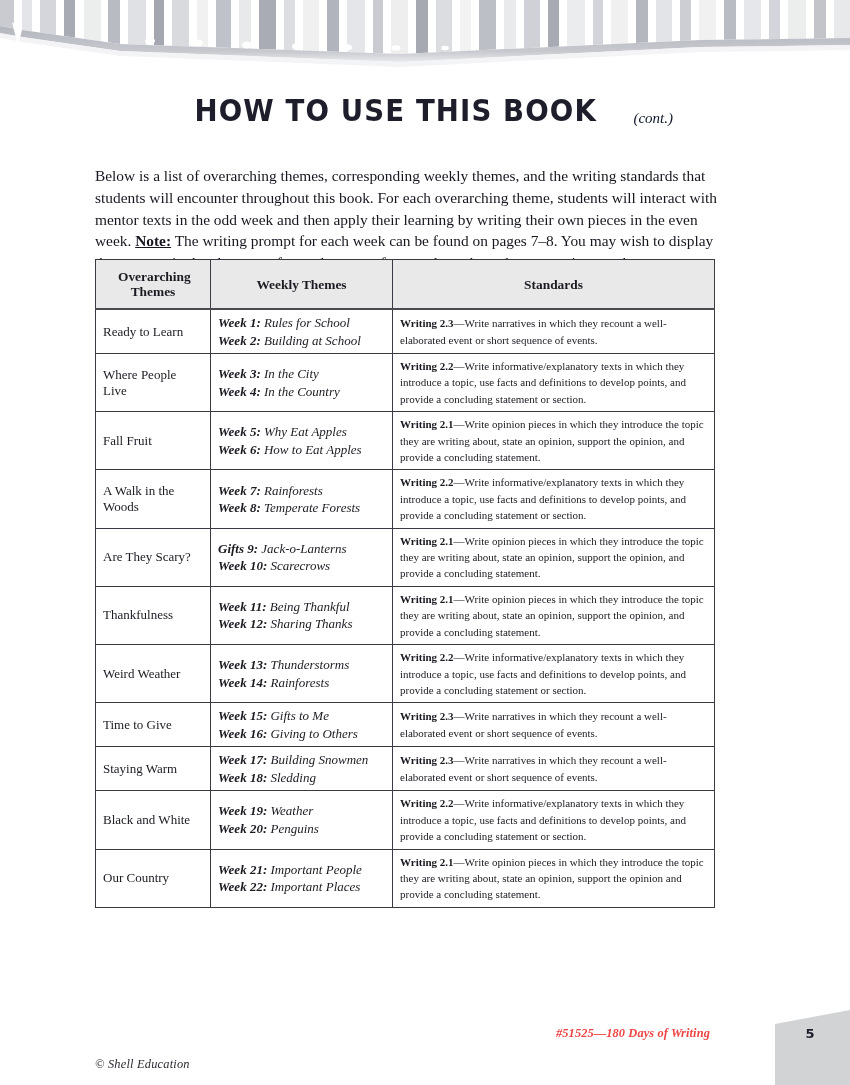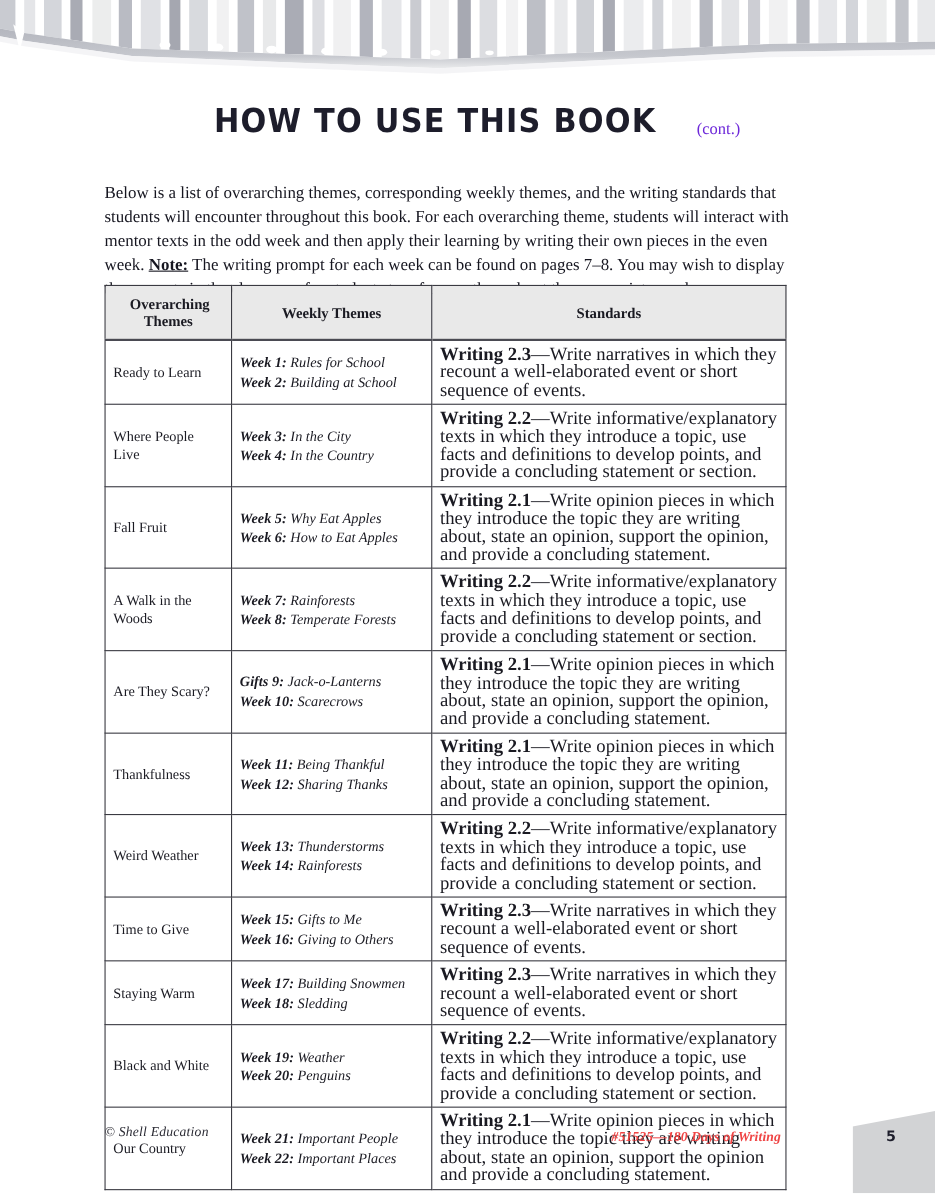--- a/index.html
+++ b/index.html
@@ -40,22 +40,23 @@
     font-size: 30px;
     letter-spacing: 1.2px;
     color: #1d1d2b;
     transform: scaleX(0.92);
     transform-origin: center bottom;
     vertical-align: baseline;
   }
   #title-cont {
     display: inline-block;
     font-family: "Liberation Serif", serif;
+    font-style: italic;
     font-size: 15px;
-    color: #6d28d9;
+    color: #0f172a;
     margin-left: 19px;
     vertical-align: baseline;
     position: relative;
     top: 2px;
   }
 
   
   #intro {
     position: absolute;
     left: 95px;
@@ -103,32 +104,32 @@
     padding-left: 9px;
   }
   td.weekly {
     font-size: 13px;
     line-height: 17.5px;
     padding-left: 16px;
     font-style: italic;
   }
   td.weekly .wk { font-weight: bold; }
   td.standard {
-    font-size: 17px;
+    font-size: 11px;
     line-height: 16.4px;
     padding-left: 8px;
     padding-right: 6px;
   }
   td.standard .code { font-weight: bold; }
 
   
   #footer-left {
     position: absolute;
     left: 95px;
-    top: 1022px;
+    top: 1057px;
     font-family: "Liberation Serif", serif;
     font-style: italic;
     font-size: 12.4px;
     color: #2a2a33;
     letter-spacing: 0.2px;
   }
   #footer-right {
     position: absolute;
     left: 556px;
     top: 1026px;

